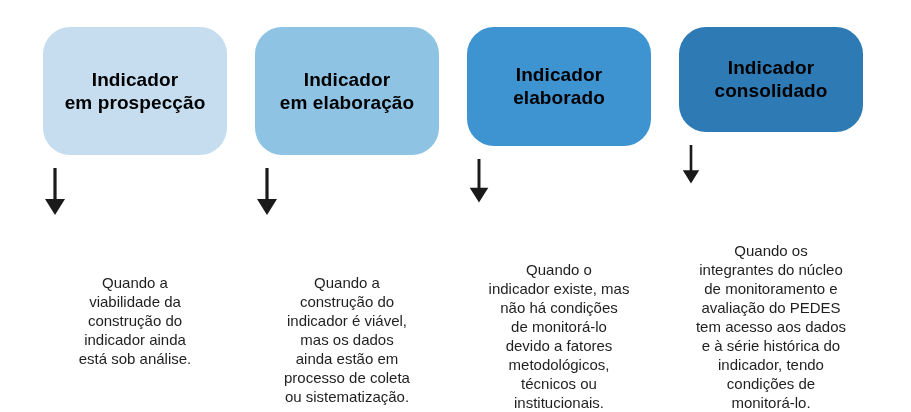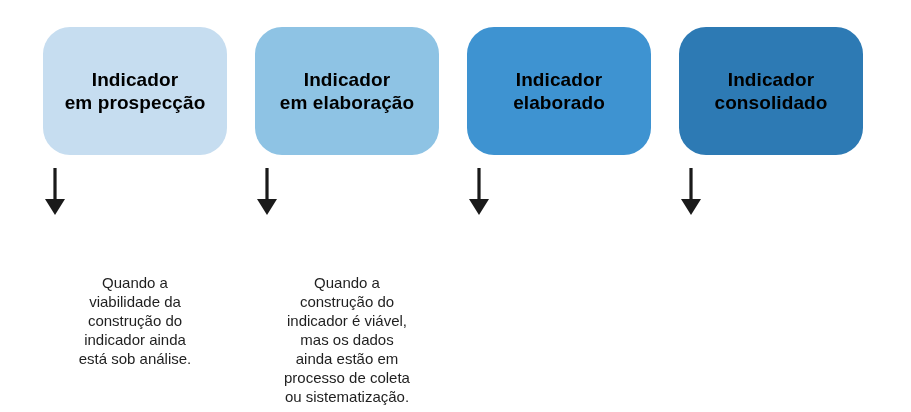--- a/index.html
+++ b/index.html
@@ -106,26 +106,43 @@
 
   <div class="stage">
     <div class="box" style="background-color: rgb(62, 147, 209);">
       <div class="box-title">Indicador
 elaborado</div>
     </div>
     <svg class="arrow" width="24" height="48" viewBox="0 0 24 48">
       <rect x="10.4" y="0" width="3.2" height="33" fill="currentColor"></rect>
       <polygon points="2,31 22,31 12,47" fill="currentColor"></polygon>
     </svg>
+    <div class="desc">Quando o
+indicador existe, mas
+não há condições
+de monitorá-lo
+devido a fatores
+metodológicos,
+técnicos ou
+institucionais.</div>
   </div>
 
   <div class="stage">
     <div class="box" style="background-color: rgb(45, 122, 180);">
       <div class="box-title">Indicador
 consolidado</div>
     </div>
     <svg class="arrow" width="24" height="48" viewBox="0 0 24 48">
       <rect x="10.4" y="0" width="3.2" height="33" fill="currentColor"></rect>
       <polygon points="2,31 22,31 12,47" fill="currentColor"></polygon>
     </svg>
+    <div class="desc">Quando os
+integrantes do núcleo
+de monitoramento e
+avaliação do PEDES
+tem acesso aos dados
+e à série histórica do
+indicador, tendo
+condições de
+monitorá-lo.</div>
   </div>
 
 </div>
 
 </body></html>

